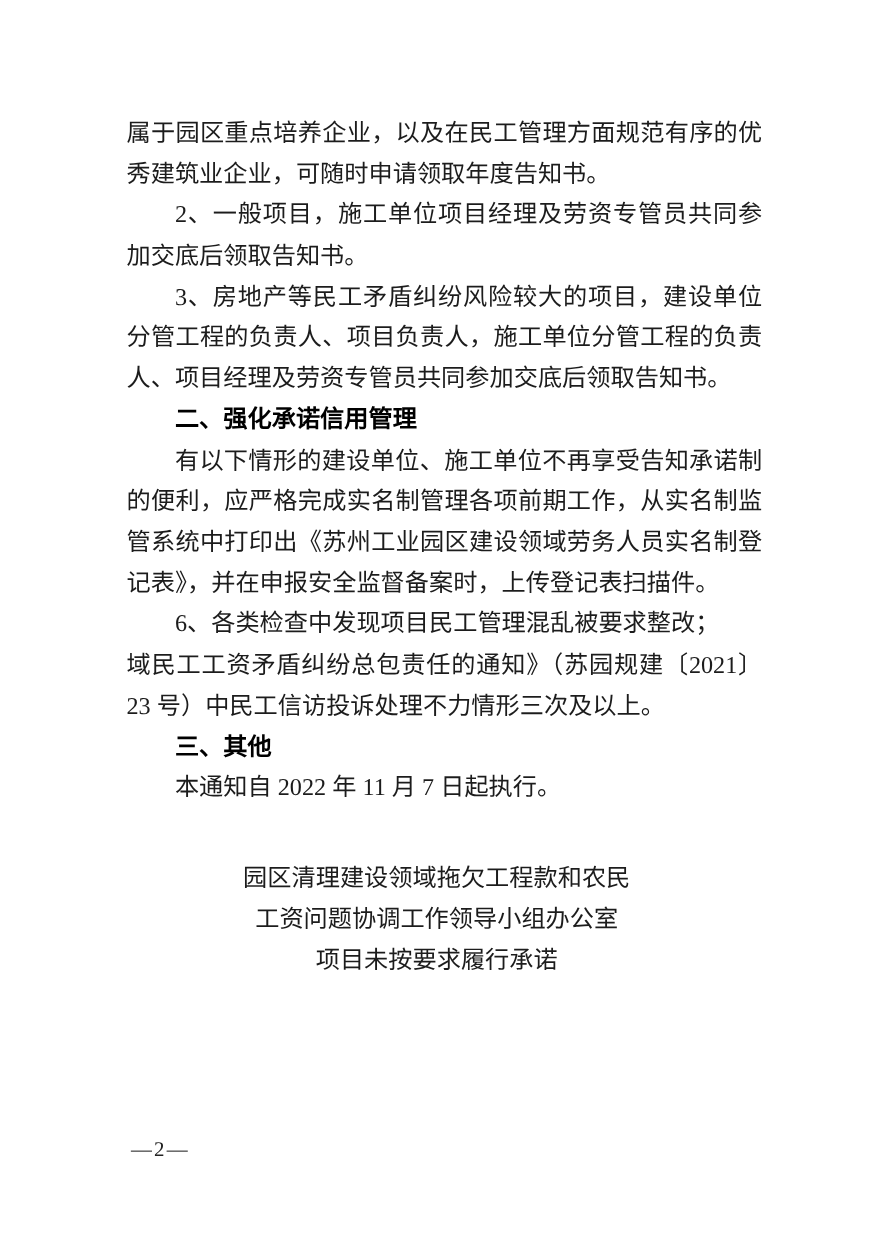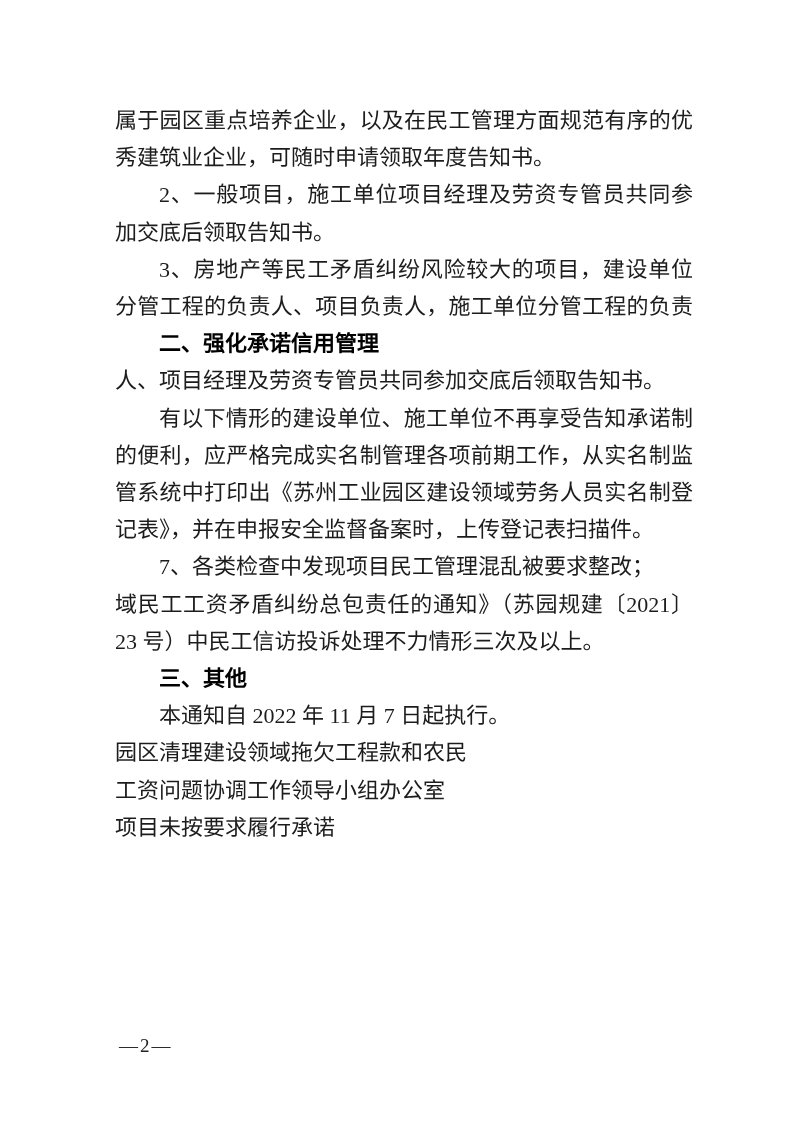--- a/index.html
+++ b/index.html
@@ -33,21 +33,22 @@
     text-align: justify;
     text-align-last: justify;
   }
   .ind { text-indent: 2em; }
   .b {
     font-weight: 700;
     color: #000000;
     font-family: "Liberation Sans", "DejaVu Sans", sans-serif;
   }
   .closing {
-    text-align: left;
+    margin-top: 45px;
+    text-align: center;
     padding-right: 14px;
   }
   .pagenum {
     position: absolute;
     left: 119px;
     top: 1035px;
     font-size: 19px;
     letter-spacing: 2px;
     color: #222222;
     font-family: "Liberation Serif", "DejaVu Serif", serif;
@@ -57,27 +58,27 @@
 <body>
 
 <div class="page">
   <div class="content">
     <div class="ln j">属于园区重点培养企业，以及在民工管理方面规范有序的优</div>
     <div class="ln">秀建筑业企业，可随时申请领取年度告知书。</div>
     <div class="ln j ind">2、一般项目，施工单位项目经理及劳资专管员共同参</div>
     <div class="ln">加交底后领取告知书。</div>
     <div class="ln j ind">3、房地产等民工矛盾纠纷风险较大的项目，建设单位</div>
     <div class="ln j">分管工程的负责人、项目负责人，施工单位分管工程的负责</div>
+    <div class="ln">人、项目经理及劳资专管员共同参加交底后领取告知书。</div>
     <div class="ln ind b">二、强化承诺信用管理</div>
-    <div class="ln">人、项目经理及劳资专管员共同参加交底后领取告知书。</div>
     <div class="ln j ind">有以下情形的建设单位、施工单位不再享受告知承诺制</div>
     <div class="ln j">的便利，应严格完成实名制管理各项前期工作，从实名制监</div>
     <div class="ln j">管系统中打印出《苏州工业园区建设领域劳务人员实名制登</div>
     <div class="ln">记表》，并在申报安全监督备案时，上传登记表扫描件。</div>
-    <div class="ln ind">7、各类检查中发现项目民工管理混乱被要求整改；</div>
+    <div class="ln ind">6、各类检查中发现项目民工管理混乱被要求整改；</div>
     <div class="ln j">域民工工资矛盾纠纷总包责任的通知》（苏园规建〔2021〕</div>
     <div class="ln">23 号）中民工信访投诉处理不力情形三次及以上。</div>
     <div class="ln ind b">三、其他</div>
     <div class="ln ind">本通知自 2022 年 11 月 7 日起执行。</div>
 
     <div class="closing">
       <div class="ln">园区清理建设领域拖欠工程款和农民</div>
       <div class="ln">工资问题协调工作领导小组办公室</div>
       <div class="ln">项目未按要求履行承诺</div>
     </div>

